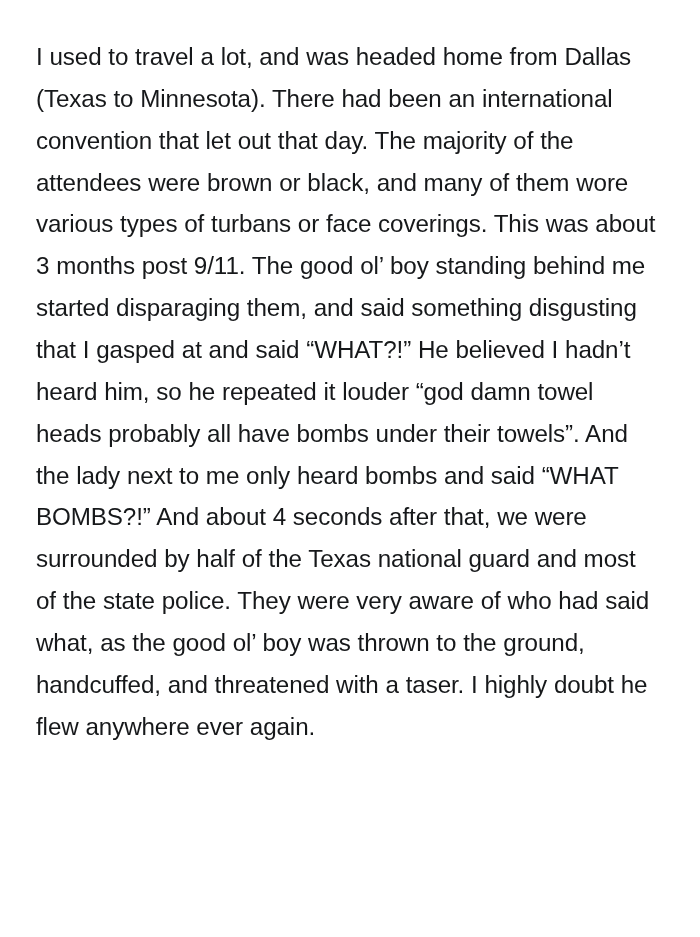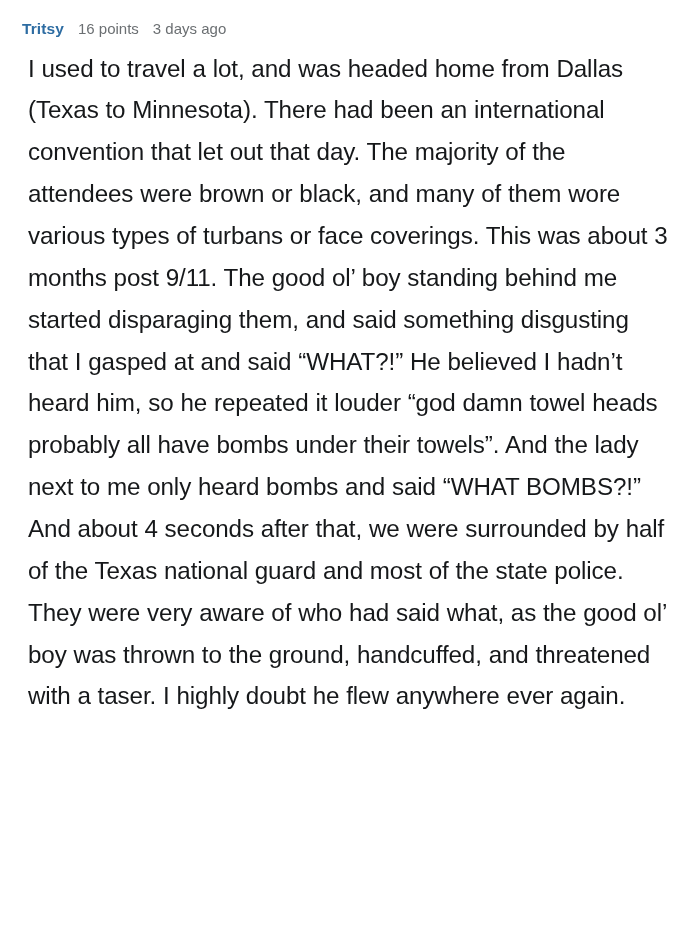--- a/index.html
+++ b/index.html
@@ -44,29 +44,22 @@
   .meta-sep {
     display: inline-block;
     width: 14px;
   }
   .comment-body {
     font-size: 24.2px;
     line-height: 1.73;
     color: #16181a;
     letter-spacing: -0.1px;
     word-spacing: 0.2px;
-    margin: 8px;
+    margin: 16px;
     text-align: left;
   }
 </style>
 </head>
 <body>
 
 <div class="comment">
-  <div class="comment-header">
-    <span class="author">Tritsy</span>
-    <span class="meta-sep"></span>
-    <span class="meta">16 points</span>
-    <span class="meta-sep"></span>
-    <span class="meta">3 days ago</span>
-  </div>
   <div class="comment-body">I used to travel a lot, and was headed home from Dallas (Texas to Minnesota). There had been an international convention that let out that day. The majority of the attendees were brown or black, and many of them wore various types of turbans or face coverings. This was about 3 months post 9/11. The good ol’ boy standing behind me started disparaging them, and said something disgusting that I gasped at and said “WHAT?!” He believed I hadn’t heard him, so he repeated it louder “god damn towel heads probably all have bombs under their towels”. And the lady next to me only heard bombs and said “WHAT BOMBS?!” And about 4 seconds after that, we were surrounded by half of the Texas national guard and most of the state police. They were very aware of who had said what, as the good ol’ boy was thrown to the ground, handcuffed, and threatened with a taser. I highly doubt he flew anywhere ever again.</div>
 </div>
 
 </body></html>

